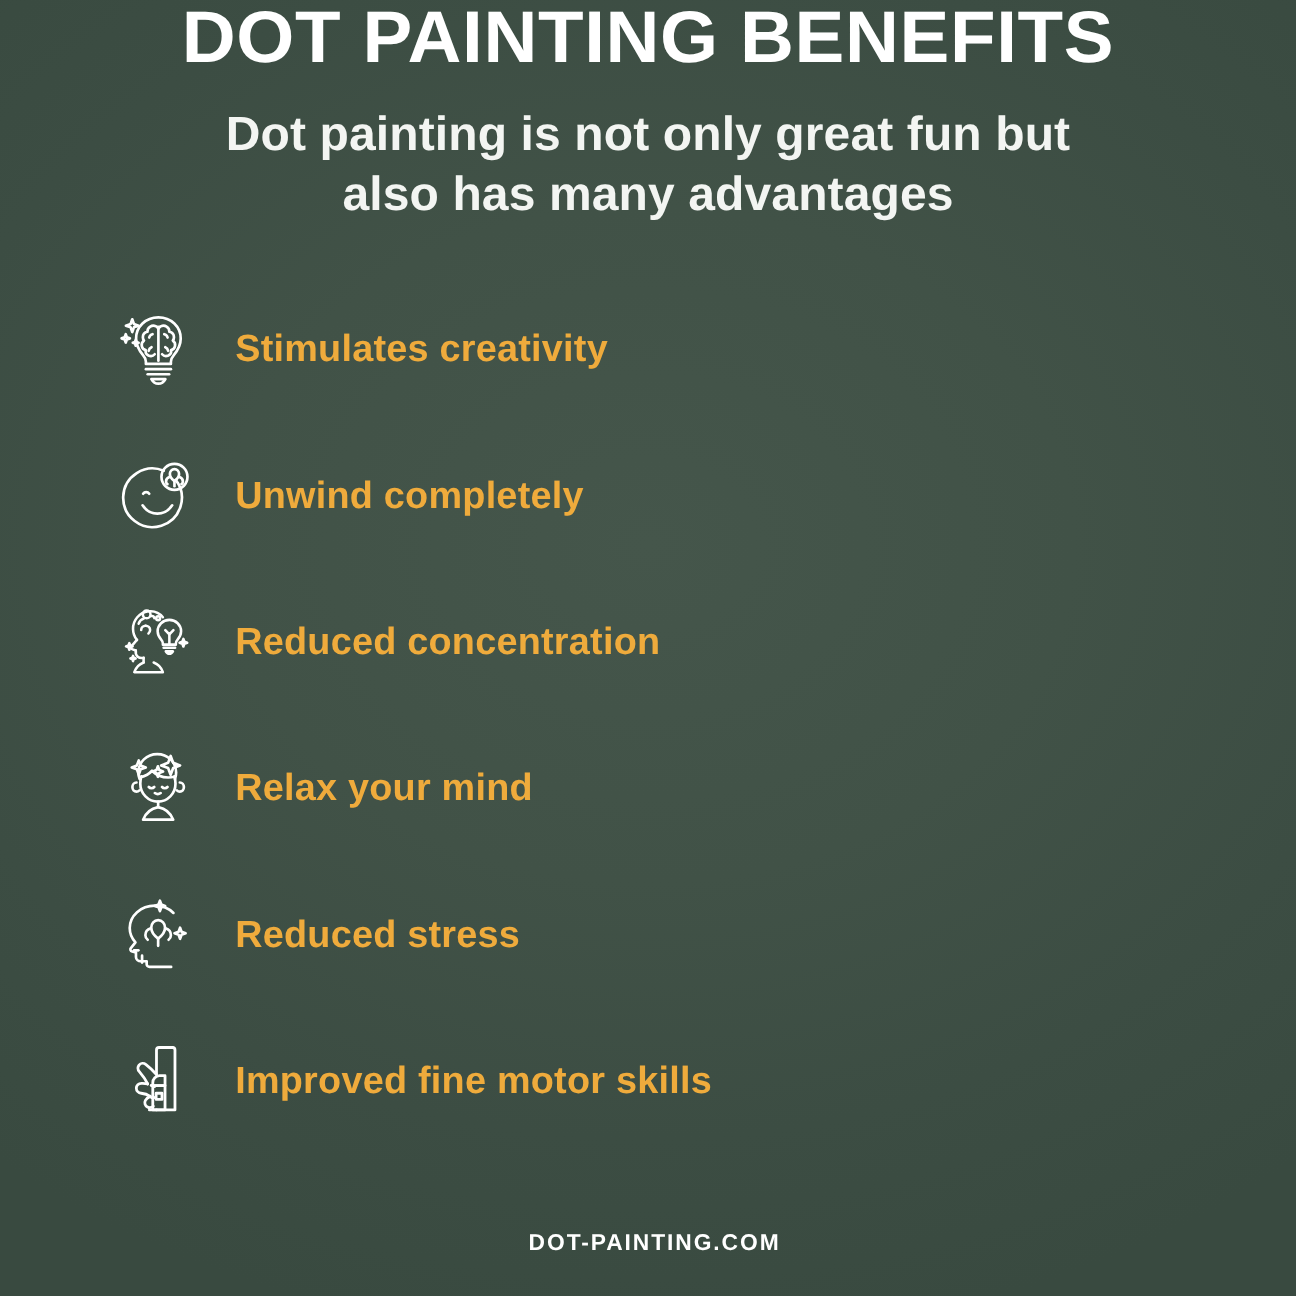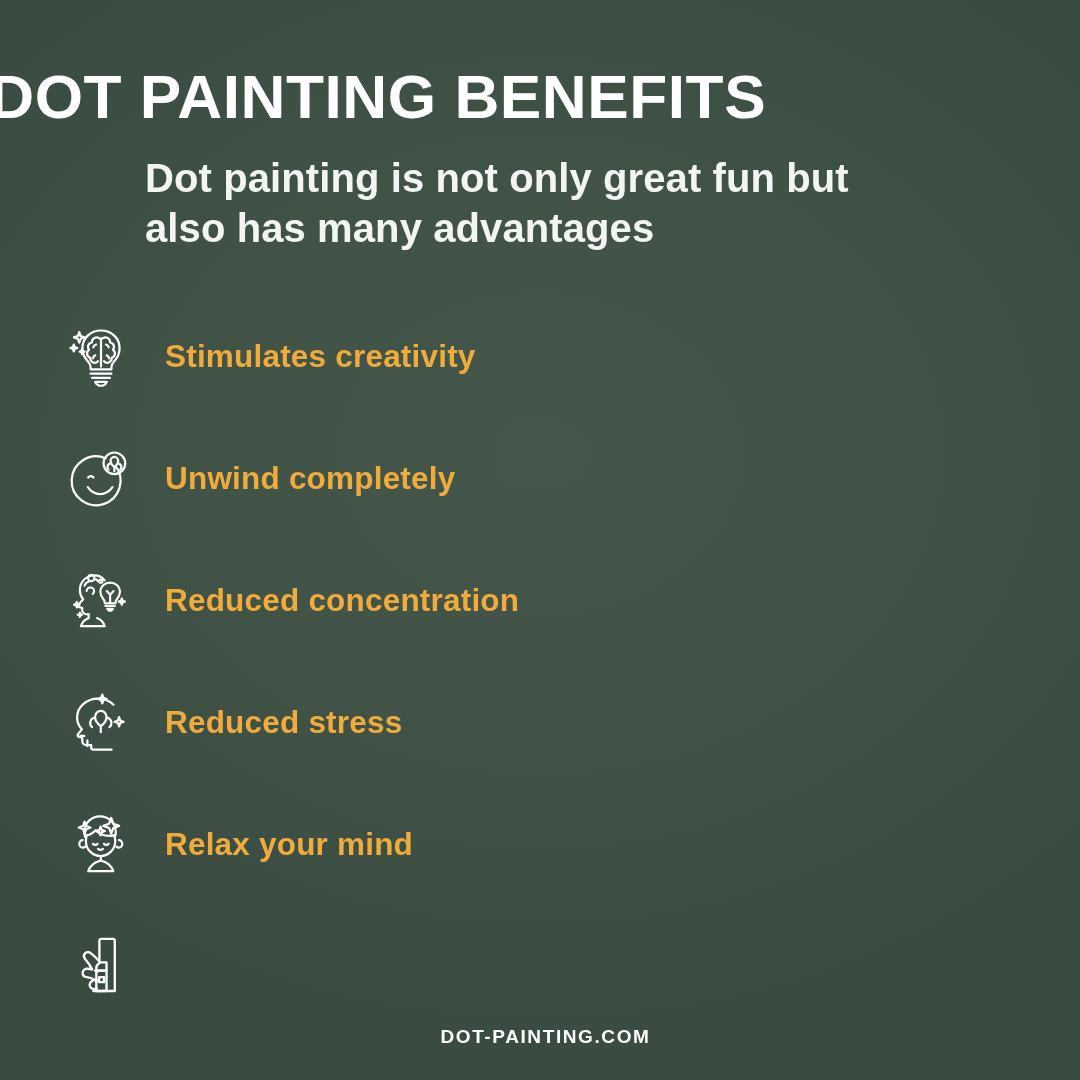--- a/index.html
+++ b/index.html
@@ -23,22 +23,21 @@
     background:
       radial-gradient(ellipse 78% 62% at 50% 42%, #45564b 0%, #415247 42%, #3c4d43 74%, #394a40 100%);
     display: flex;
     flex-direction: column;
     align-items: center;
   }
 
   
   .header {
     width: 100%;
-    text-align: left;
-    padding-top: 66px;
+    text-align: center;
   }
 
   .poster-title {
     margin: 0;
     color: #ffffff;
     font-family: "Liberation Sans Narrow", "Liberation Sans", sans-serif;
     font-size: 61px;
     line-height: 1.02;
     font-weight: 700;
     letter-spacing: 0.5px;
@@ -53,21 +52,21 @@
     font-size: 40px;
     line-height: 1.24;
     font-weight: 700;
     letter-spacing: 0.1px;
   }
 
   
   .benefits {
     margin-top: 42px;
     width: 1080px;
-    padding-left: 65px;
+    padding-left: 96px;
     box-sizing: border-box;
     display: flex;
     flex-direction: column;
   }
 
   .benefit-row {
     display: flex;
     align-items: center;
     height: 122px;
   }
@@ -185,71 +184,72 @@
           <path d="M9.2 33.8l.7 1.9 1.9.7-1.9.7-.7 1.9-.7-1.9-1.9-.7 1.9-.7z"></path>
           <path d="M12.1 43.8l.55 1.5 1.5.55-1.5.55-.55 1.5-.55-1.5-1.5-.55 1.5-.55z"></path>
         </svg>
       </span>
       <span class="benefit-label">Reduced concentration</span>
     </div>
 
     <div class="benefit-row">
       <span class="benefit-icon">
         <svg viewBox="0 0 64 64" fill="none" stroke="#ffffff" stroke-width="2.1" stroke-linecap="round" stroke-linejoin="round">
-          <path d="M43.8 15.8C40.3 12.2 35 10 29.2 10 18.3 10 9.5 17.9 9.5 27.7c0 4.3 1.7 8.2 4.5 11.2l-3.6 4.5c-.8 1-.3 2.3 1 2.6l3 .7v3.6c0 1.9 1.7 3.4 3.8 3.4h4.6v2.4c0 1.1 1 2 2.2 2h17"></path>
-          <path d="M19.2 49.3v5.4"></path>
-          <path d="M12.9 45.1h3.4"></path>
-          <path d="M31.8 21.5c-3.1 0-5.4 2.6-5.4 5.8 0 4 3.3 7.1 5.4 8.6 2.1-1.5 5.4-4.6 5.4-8.6 0-3.2-2.3-5.8-5.4-5.8z"></path>
-          <path d="M26 27.8c-2.5.8-4.2 3-4.2 5.4 0 1.5.7 2.8 1.8 3.6"></path>
-          <path d="M37.6 27.8c2.5.8 4.2 3 4.2 5.4 0 1.5-.7 2.8-1.8 3.6"></path>
-          <line x1="31.8" y1="35.9" x2="31.8" y2="41.6"></line>
-          <path d="M33.2 6.2l1.1 3 3 1.1-3 1.1-1.1 3-1.1-3-3-1.1 3-1.1z"></path>
-          <path d="M49 27.4l1.15 3.2 3.2 1.15-3.2 1.15-1.15 3.2-1.15-3.2-3.2-1.15 3.2-1.15z"></path>
-        </svg>
-      </span>
-      <span class="benefit-label">Reduced stress</span>
-    </div>
-
-    <div class="benefit-row">
-      <span class="benefit-icon">
-        <svg viewBox="0 0 64 64" fill="none" stroke="#ffffff" stroke-width="2.1" stroke-linecap="round" stroke-linejoin="round">
           <path d="M17.2 25.4c-.6-1.6-.9-3.3-.9-5 0-8 6.6-14.4 14.8-14.4S45.9 12.4 45.9 20.4c0 1.8-.3 3.5-.9 5.1"></path>
           <path d="M17.6 24.2c3.6-.6 7-2.4 9.4-5.1 3.2 3.3 7.8 5.3 12.7 5.3 1.8 0 3.6-.3 5.2-.8"></path>
           <path d="M18.6 23.5c-.5 1.8-.8 3.8-.8 5.8 0 7.7 6.2 14 13.8 14s13.8-6.3 13.8-14c0-2-.3-3.9-.8-5.7"></path>
           <path d="M14.8 28.3c-1.8 0-3.2 1.6-3.2 3.6s1.4 3.6 3.2 3.6c.9 0 1.7-.4 2.3-1"></path>
           <path d="M48.8 28.3c1.8 0 3.2 1.6 3.2 3.6s-1.4 3.6-3.2 3.6c-.9 0-1.7-.4-2.3-1"></path>
           <path d="M24.4 31.8c1.1 1.4 3.3 1.4 4.4 0"></path>
           <path d="M34.8 31.8c1.1 1.4 3.3 1.4 4.4 0"></path>
           <path d="M29.2 36.6c1.4 1.1 3.2 1.1 4.6 0"></path>
           <path d="M31.8 43.3v4.3"></path>
           <path d="M31.8 47.6c-5.5 1.1-9.9 4.9-11.8 9.9h23.6c-1.9-5-6.3-8.8-11.8-9.9z"></path>
           <path d="M41.6 7.5l2 5.4 5.4 2-5.4 2-2 5.4-2-5.4-5.4-2 5.4-2z"></path>
           <path d="M16.6 11l1.5 4 4 1.5-4 1.5-1.5 4-1.5-4-4-1.5 4-1.5z"></path>
           <path d="M31.6 15.6l1.1 3 3 1.1-3 1.1-1.1 3-1.1-3-3-1.1 3-1.1z"></path>
         </svg>
       </span>
       <span class="benefit-label">Relax your mind</span>
     </div>
 
     <div class="benefit-row">
       <span class="benefit-icon">
+        <svg viewBox="0 0 64 64" fill="none" stroke="#ffffff" stroke-width="2.1" stroke-linecap="round" stroke-linejoin="round">
+          <path d="M43.8 15.8C40.3 12.2 35 10 29.2 10 18.3 10 9.5 17.9 9.5 27.7c0 4.3 1.7 8.2 4.5 11.2l-3.6 4.5c-.8 1-.3 2.3 1 2.6l3 .7v3.6c0 1.9 1.7 3.4 3.8 3.4h4.6v2.4c0 1.1 1 2 2.2 2h17"></path>
+          <path d="M19.2 49.3v5.4"></path>
+          <path d="M12.9 45.1h3.4"></path>
+          <path d="M31.8 21.5c-3.1 0-5.4 2.6-5.4 5.8 0 4 3.3 7.1 5.4 8.6 2.1-1.5 5.4-4.6 5.4-8.6 0-3.2-2.3-5.8-5.4-5.8z"></path>
+          <path d="M26 27.8c-2.5.8-4.2 3-4.2 5.4 0 1.5.7 2.8 1.8 3.6"></path>
+          <path d="M37.6 27.8c2.5.8 4.2 3 4.2 5.4 0 1.5-.7 2.8-1.8 3.6"></path>
+          <line x1="31.8" y1="35.9" x2="31.8" y2="41.6"></line>
+          <path d="M33.2 6.2l1.1 3 3 1.1-3 1.1-1.1 3-1.1-3-3-1.1 3-1.1z"></path>
+          <path d="M49 27.4l1.15 3.2 3.2 1.15-3.2 1.15-1.15 3.2-1.15-3.2-3.2-1.15 3.2-1.15z"></path>
+        </svg>
+      </span>
+      <span class="benefit-label">Reduced stress</span>
+    </div>
+
+    <div class="benefit-row">
+      <span class="benefit-icon">
         <svg viewBox="0 0 64 64" fill="none" stroke="#ffffff" stroke-width="2.2" stroke-linecap="round" stroke-linejoin="round">
           <path d="M43 6.5H32.5c-1.1 0-2 .9-2 2v19.2"></path>
           <path d="M43 6.5c1.1 0 2 .9 2 2v47h-14.5"></path>
           <path d="M30.5 27.7c-2.7-3.2-6-6.1-8.2-7.8-1.8-1.4-4.2-1.2-5.5.4-1.2 1.5-1 3.7.4 5.3 2.6 3 5 6.5 6.4 9.5"></path>
           <path d="M23.6 35.1c-1.5-.4-3.3-.6-4.9-.5-2.3.1-4 1.8-4 3.9 0 2 1.6 3.7 3.8 3.9 2.9.3 5.3 1.2 7.1 2.4"></path>
           <path d="M25.6 44.8c-1.6.6-3 1.8-3.8 3.2-1 1.9-.3 4.2 1.6 5.2 1.5.8 3.3.5 4.6-.6"></path>
           <path d="M30.5 55.5h-5.6"></path>
           <path d="M26.3 36.3c1 .1 2 .4 2.8.9"></path>
           <path d="M26.6 45.8c.9-.2 1.9-.2 2.8 0"></path>
           <path d="M27.6 34.2c0-3.1 2.4-5.6 5.3-5.6h4.3v7.8H27.6z"></path>
           <path d="M27.6 36.4h9.6v19.1h-9.6z"></path>
           <rect x="30.2" y="42.4" width="4.6" height="4.8"></rect>
         </svg>
       </span>
+      <span class="benefit-label">Improved fine motor skills</span>
     </div>
 
   </div>
 
   <div class="footer">
     <span class="footer-text">DOT-PAINTING.COM</span>
   </div>
 
 </div>
 

